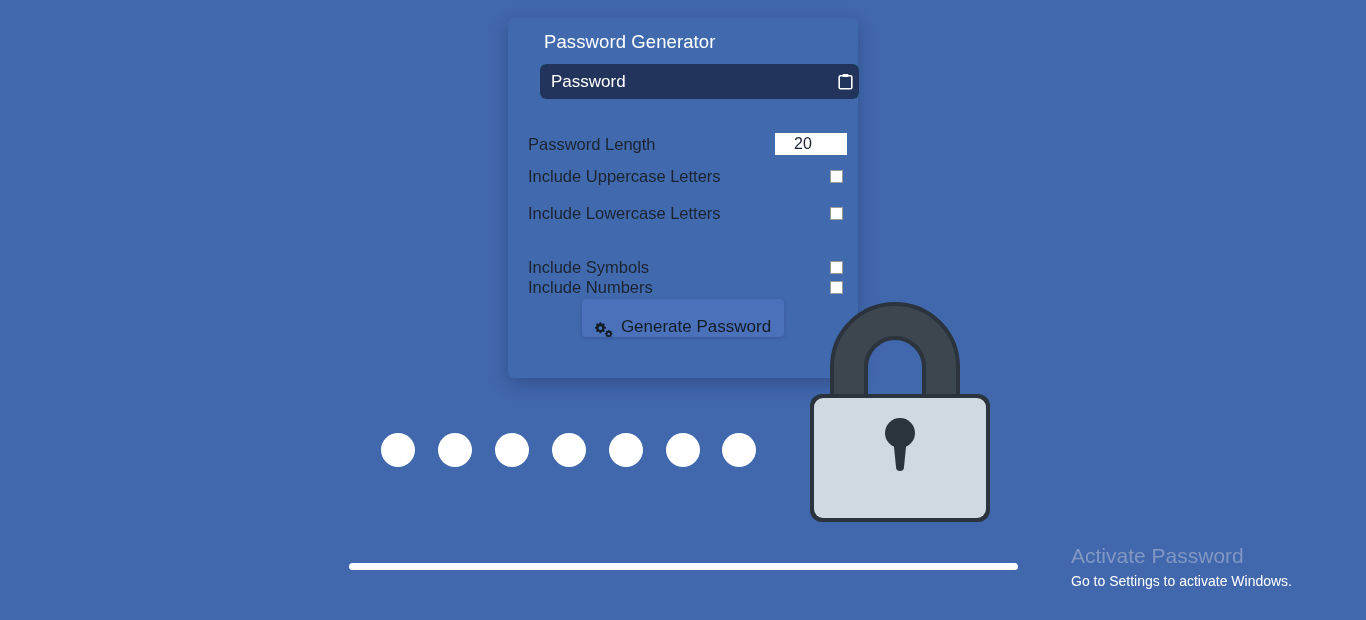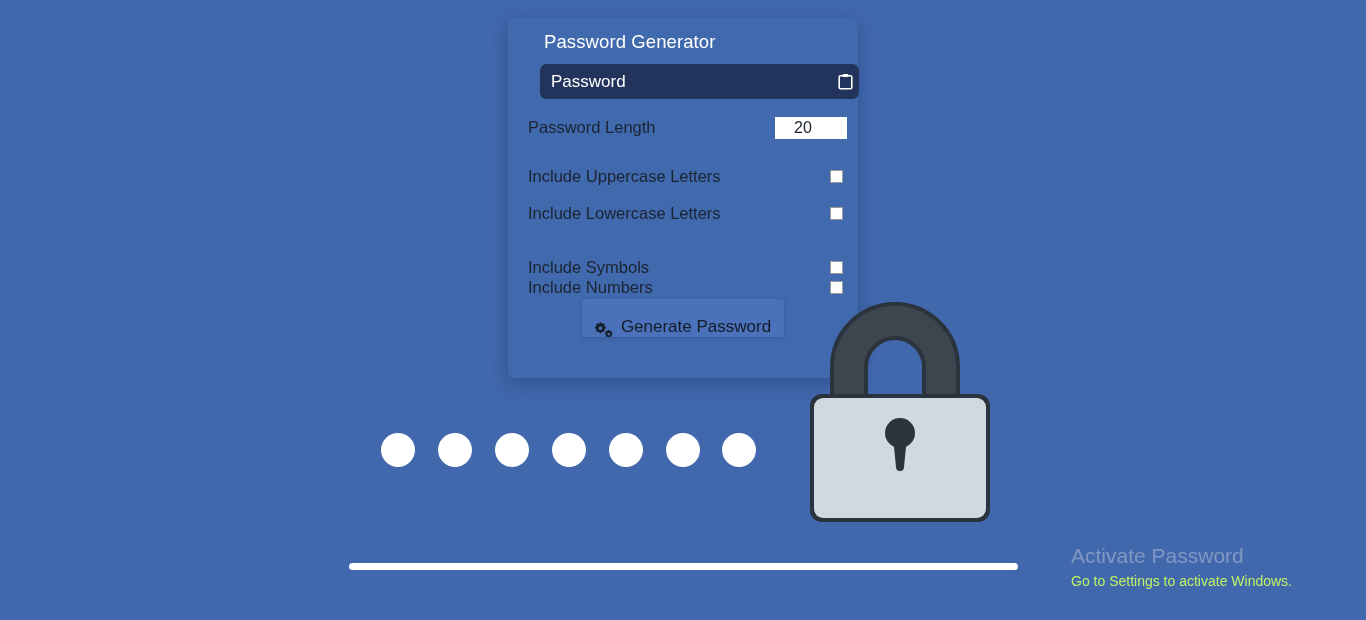--- a/index.html
+++ b/index.html
@@ -118,21 +118,21 @@
     box-sizing: border-box;
     background: #ffffff;
     border: 1px solid #9a9a9a;
     margin-right: 4px;
     cursor: pointer;
     -webkit-appearance: none;
     appearance: none;
     padding: 0;
   }
 
-  #row-length   { top: 97px; align-items: flex-end; }
+  #row-length   { top: 114px; }
   #row-upper    { top: 147px; height: 22px; }
   #row-lower    { top: 184px; height: 22px; }
   #row-symbols  { top: 224px; height: 22px; margin-top: 14px; }
   #row-numbers  { top: 258px; height: 22px; }
 
   
   #generate-btn {
     position: absolute;
     left: 74px;
     top: 281px;
@@ -203,21 +203,21 @@
   #activate-title {
     font-size: 21px;
     line-height: 26px;
     font-weight: normal;
     color: #8298c4;
   }
   #activate-sub {
     font-size: 14px;
     line-height: 20px;
     margin-top: 2px;
-    color: #bef264;
+    color: #ffffff;
   }
 </style>
 </head>
 <body>
 
 <div id="generator-card">
 
   <div id="card-title">Password Generator</div>
 
   <div id="password-row">

